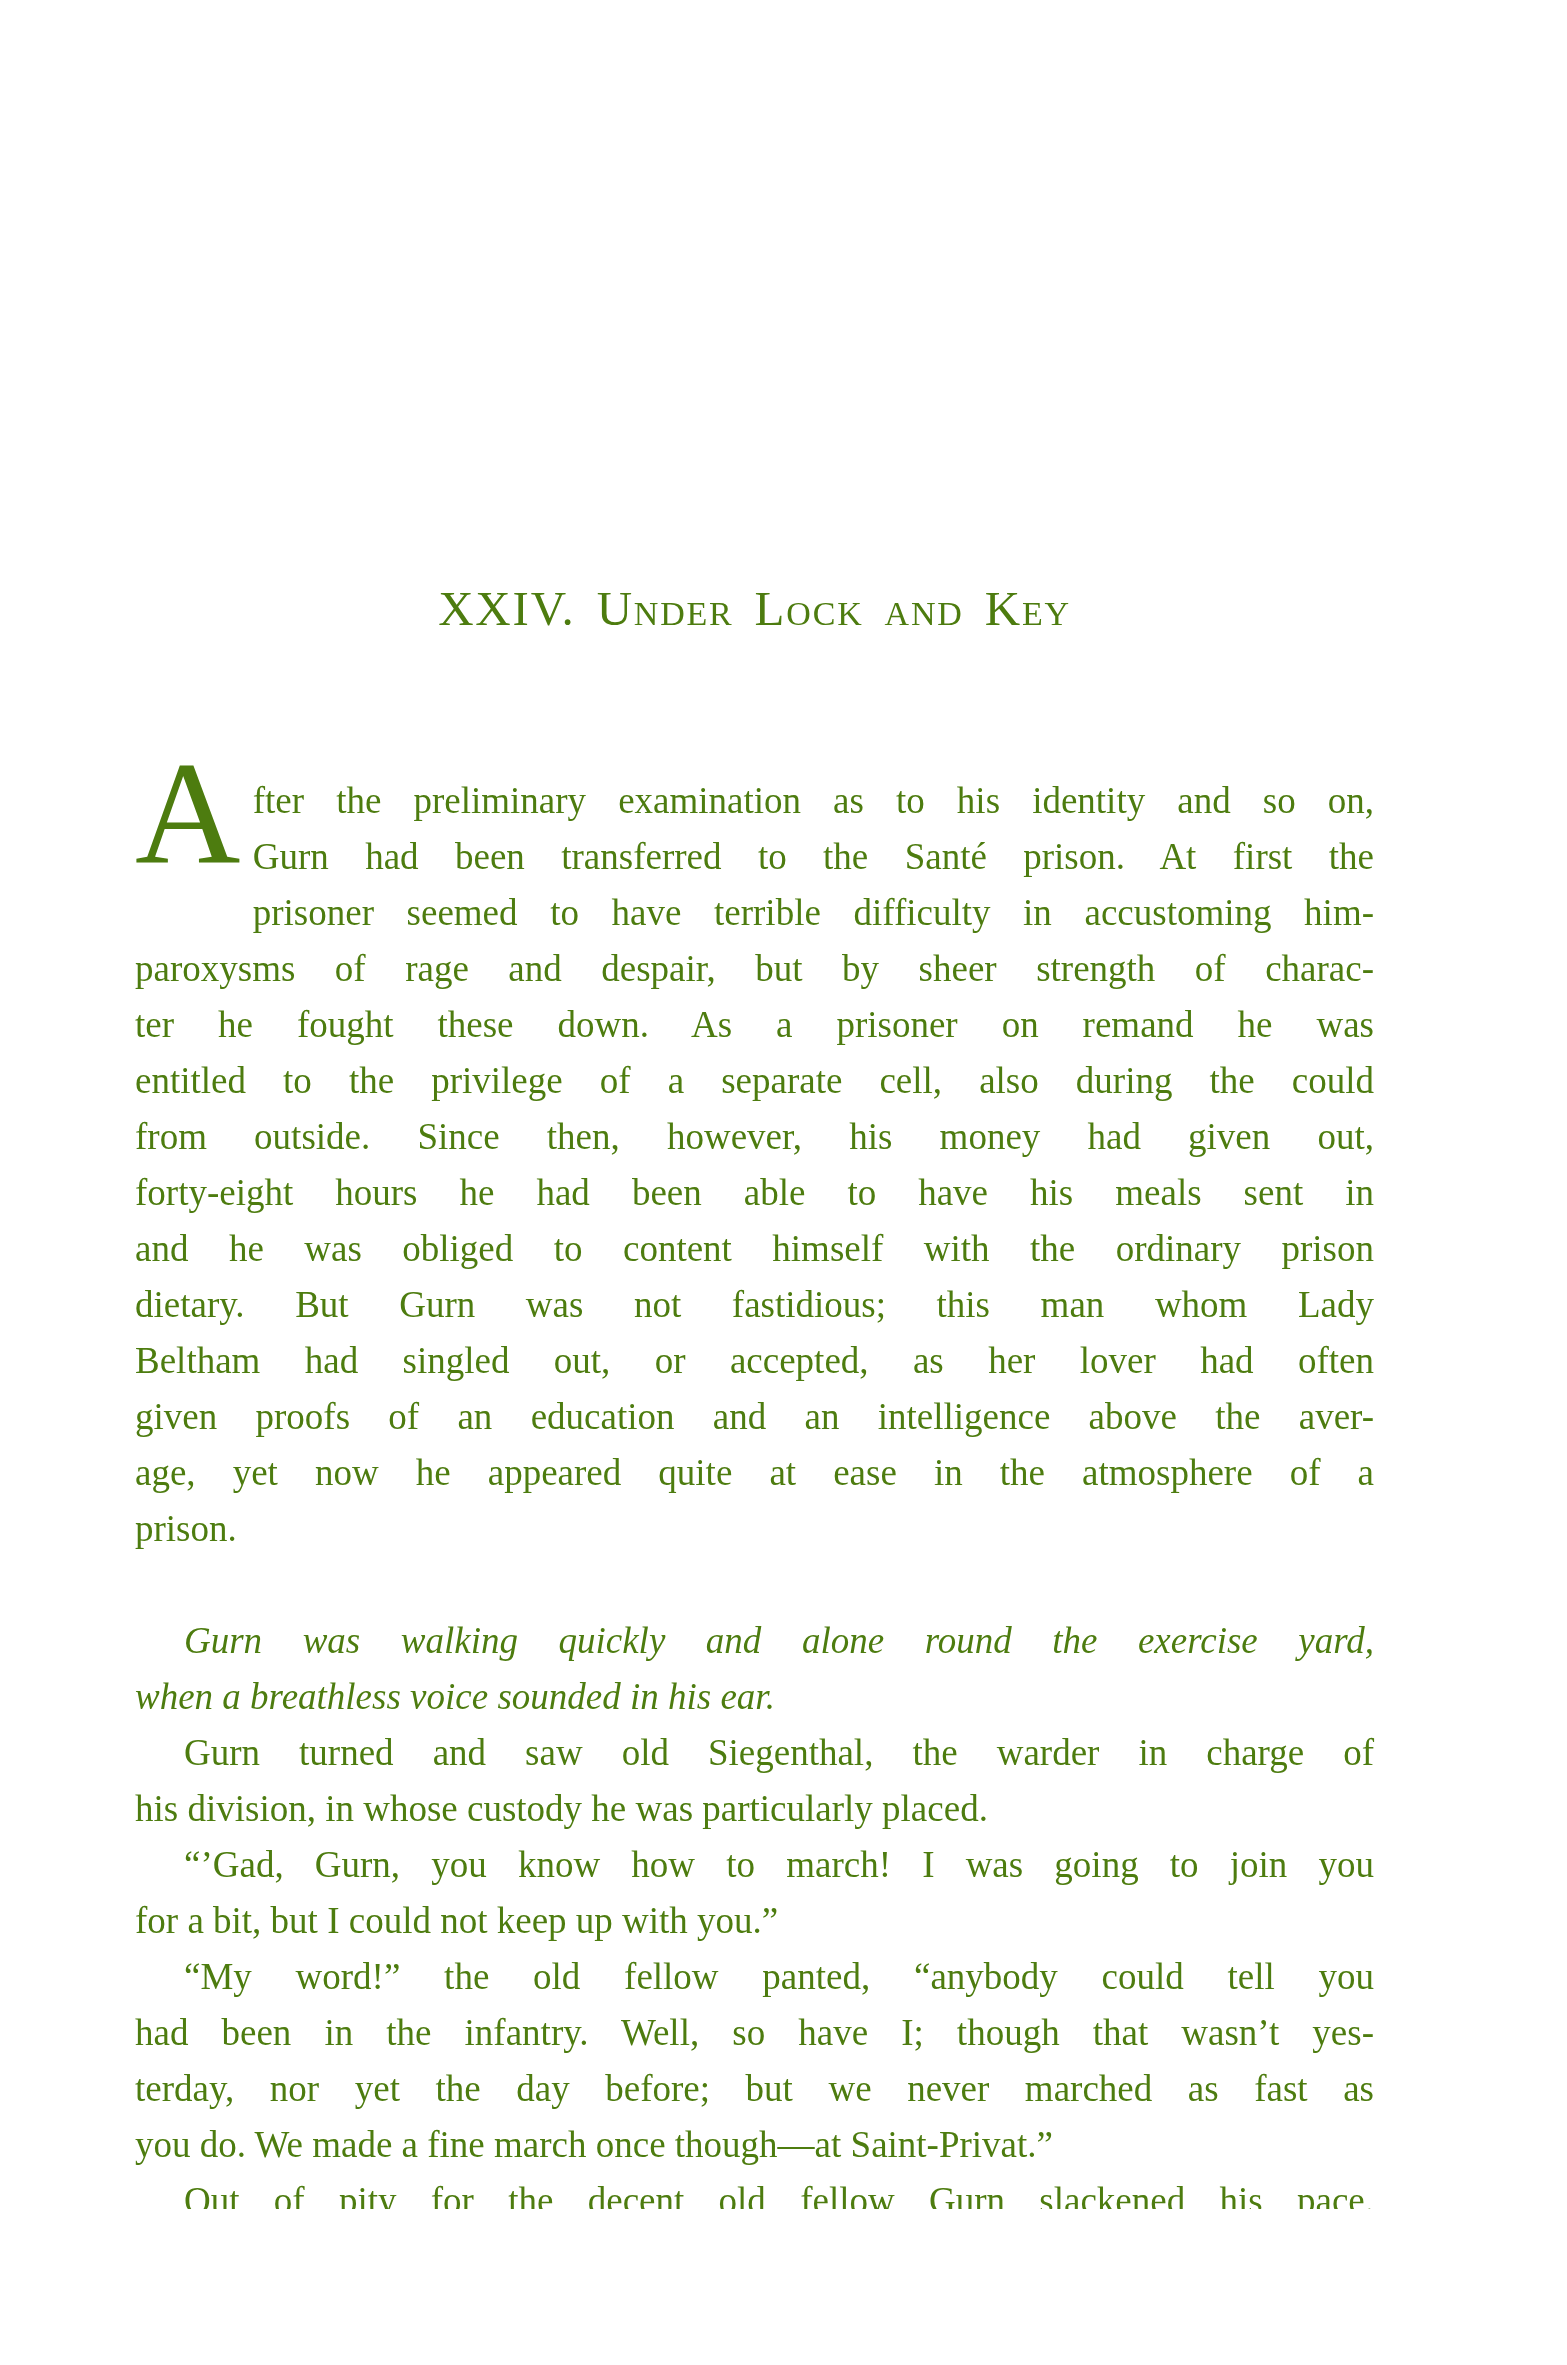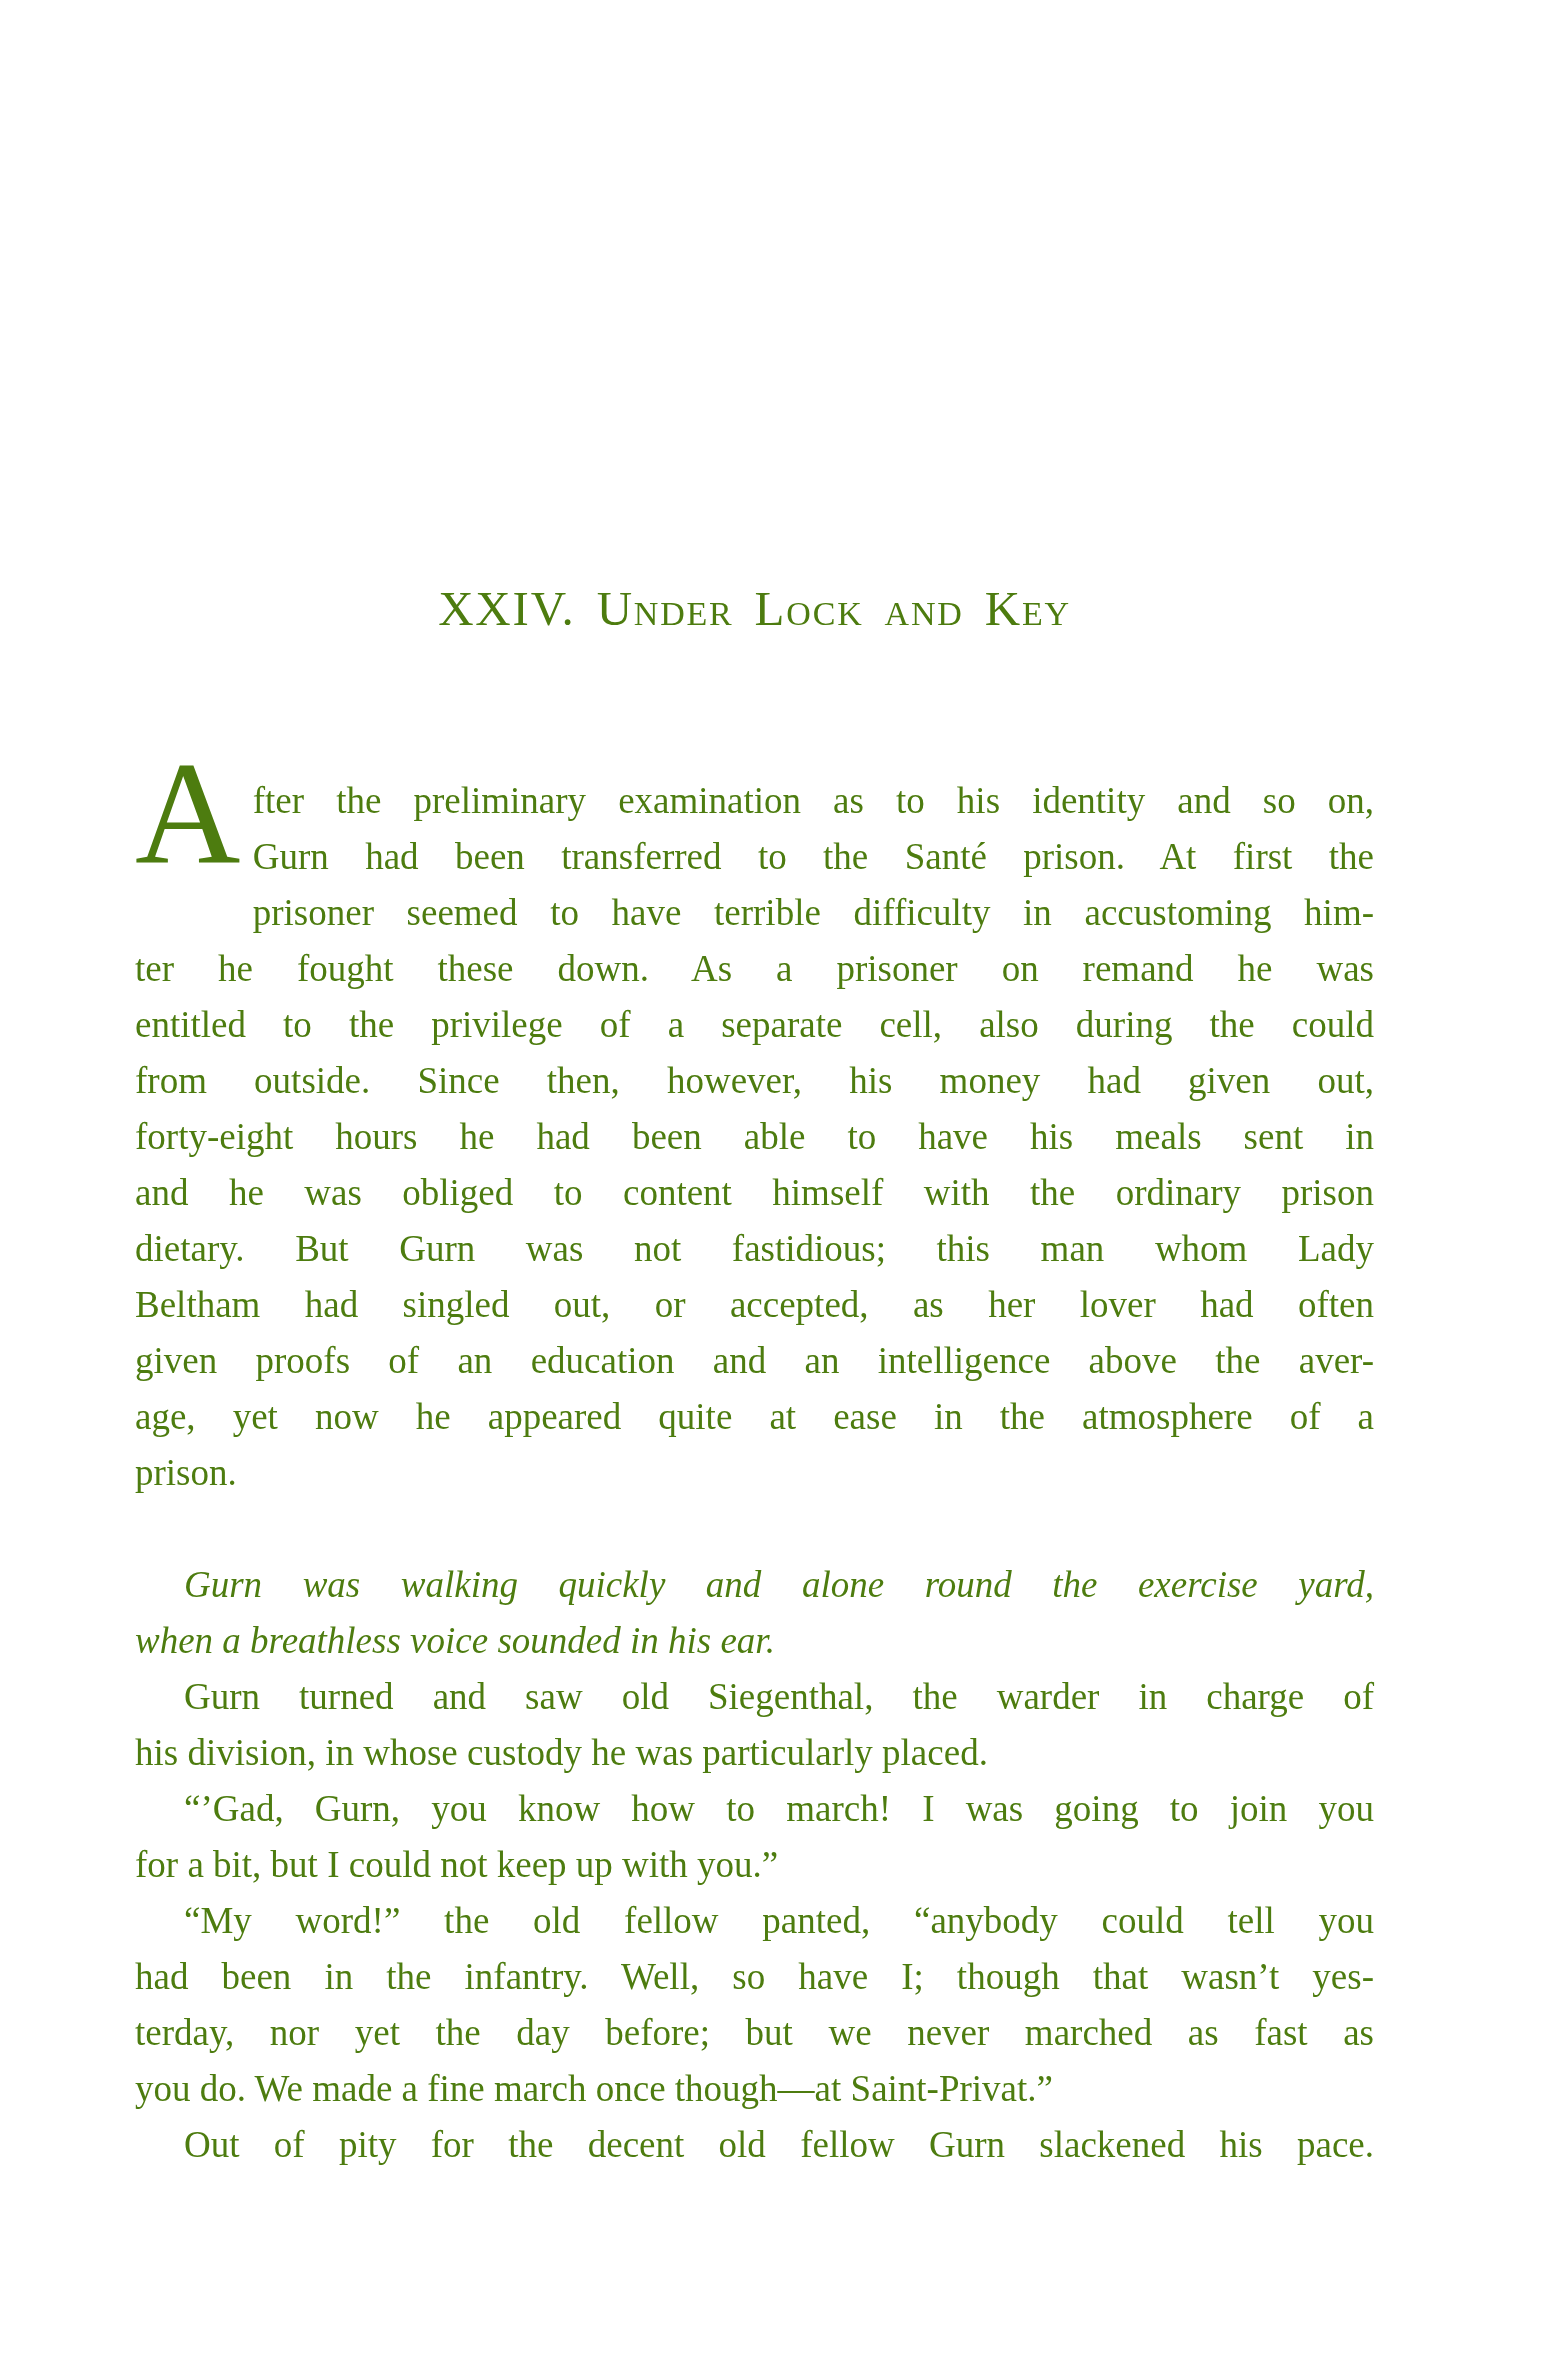--- a/index.html
+++ b/index.html
@@ -79,20 +79,21 @@
 <div class="page">
   <div class="text-block">
 
     <h1 class="chapter-title">XXIV. Under Lock and Key</h1>
 
     <div class="para">
       <span class="drop-cap">A</span>
       <div class="line">fter the preliminary examination as to his identity and so on,</div>
       <div class="line">Gurn had been transferred to the Santé prison. At first the</div>
       <div class="line">prisoner seemed to have terrible difficulty in accustoming him-</div>
+      <div class="line">paroxysms of rage and despair, but by sheer strength of charac-</div>
       <div class="line">ter he fought these down. As a prisoner on remand he was</div>
       <div class="line">entitled to the privilege of a separate cell, also during the could</div>
       <div class="line">from outside. Since then, however, his money had given out,</div>
       <div class="line">forty-eight hours he had been able to have his meals sent in</div>
       <div class="line">and he was obliged to content himself with the ordinary prison</div>
       <div class="line">dietary. But Gurn was not fastidious; this man whom Lady</div>
       <div class="line">Beltham had singled out, or accepted, as her lover had often</div>
       <div class="line">given proofs of an education and an intelligence above the aver-</div>
       <div class="line">age, yet now he appeared quite at ease in the atmosphere of a</div>
       <div class="line last">prison.</div>

